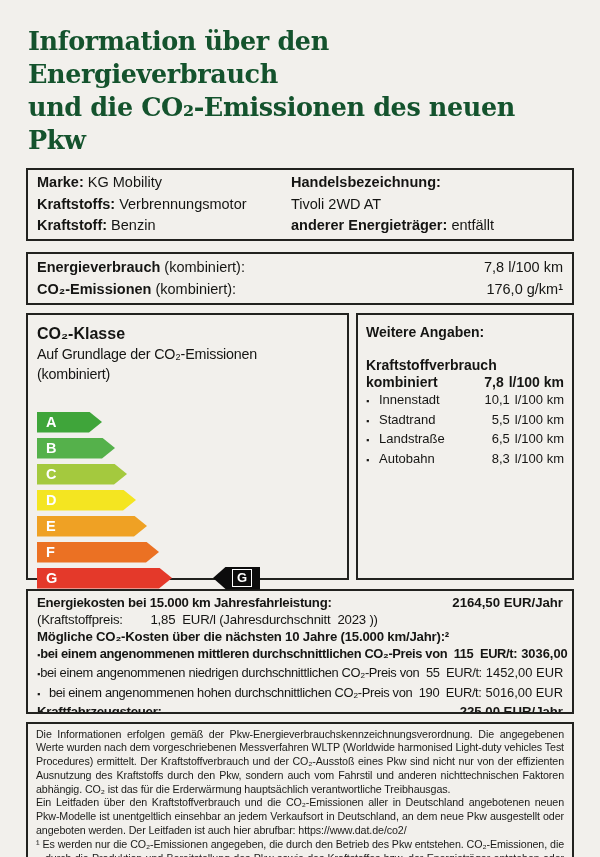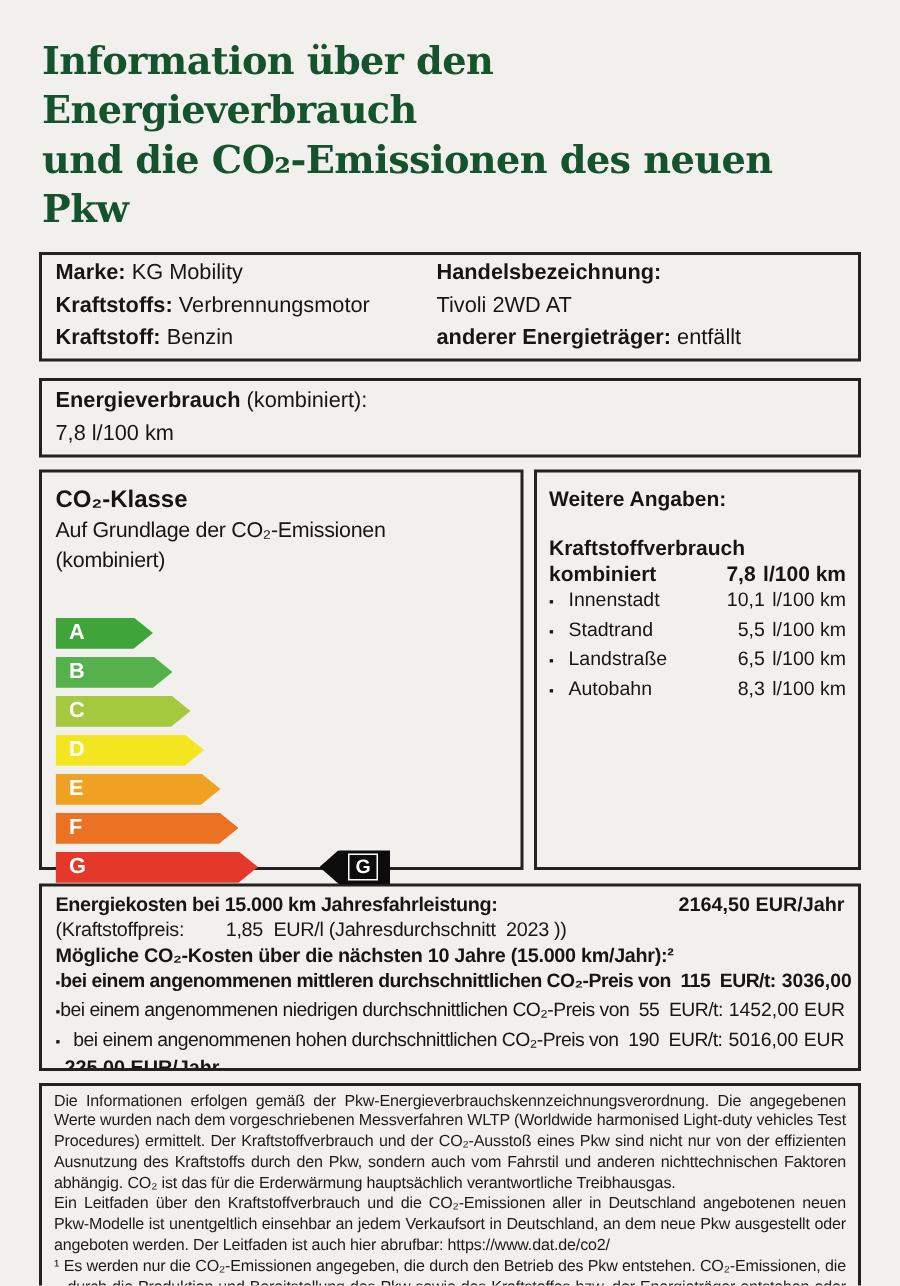--- a/index.html
+++ b/index.html
@@ -25,21 +25,21 @@
     margin:0 26px;
     box-sizing:border-box;
     background:transparent;
   }
   
   .box1{margin-top:0;padding:2px 9px;display:grid;grid-template-columns:1fr 272px;column-gap:6px;}
   .line{font-size:14.5px;line-height:21.5px;white-space:nowrap;}
   .b{font-weight:bold;}
   
   .box2{margin-top:11px;padding:2px 9px;}
-  .kv{display:flex;justify-content:space-between;font-size:14.5px;line-height:22.5px;flex-direction:column;}
+  .kv{display:flex;justify-content:space-between;font-size:14.5px;line-height:22.5px;}
   
   .classArea{display:flex;margin:8px 26px 0 26px;gap:7px;}
   .box3{border:2px solid #22221f;box-sizing:border-box;width:323px;height:267px;padding:8px 20px 8px 9px;}
   .co2h{font-size:16px;font-weight:bold;line-height:21px;}
   .co2sub{font-size:14.3px;line-height:20px;letter-spacing:-0.2px;}
   .rows{margin-top:28px;}
   .crow{display:flex;align-items:center;height:21px;margin-bottom:5px;}
   .arrow{
     height:21px;box-sizing:border-box;
     clip-path:polygon(0 0, calc(100% - 13px) 0, 100% 50%, calc(100% - 13px) 100%, 0 100%);
@@ -113,20 +113,24 @@
         <span>entfällt</span>
       </div>
     </div>
   </div>
 
   <div class="box box2">
     <div class="kv">
       <span><span class="b">Energieverbrauch</span><span> (kombiniert):</span></span>
       <span>7,8 l/100 km</span>
     </div>
+    <div class="kv">
+      <span><span class="b">CO₂-Emissionen</span><span> (kombiniert):</span></span>
+      <span>176,0 g/km¹</span>
+    </div>
   </div>
 
   <div class="classArea">
 
     <div class="box3">
       <div class="co2h">CO₂-Klasse</div>
       <div class="co2sub">Auf Grundlage der CO₂-Emissionen (kombiniert)</div>
       <div class="rows">
         <div class="crow">
           <div class="arrow" style="width: 65px; background: rgb(63, 165, 58);">
@@ -220,20 +224,21 @@
       <span class="mark">▪</span>
       <span class="lbl">bei einem angenommenen niedrigen durchschnittlichen CO₂-Preis von  55  EUR/t:</span>
       <span class="val">1452,00 EUR</span>
     </div>
     <div class="cb">
       <span class="mark">▪</span>
       <span class="lbl">bei einem angenommenen hohen durchschnittlichen CO₂-Preis von  190  EUR/t:</span>
       <span class="val">5016,00 EUR</span>
     </div>
     <div class="cost-row">
+      <span class="lbl b">Kraftfahrzeugsteuer:</span>
       <span class="val b">225,00 EUR/Jahr</span>
     </div>
   </div>
 
   <div class="box box6">
     <div class="fn">Die Informationen erfolgen gemäß der Pkw-Energieverbrauchskennzeichnungsverordnung. Die angegebenen Werte wurden nach dem vorgeschriebenen Messverfahren WLTP (Worldwide harmonised Light-duty vehicles Test Procedures) ermittelt. Der Kraftstoffverbrauch und der CO₂-Ausstoß eines Pkw sind nicht nur von der effizienten Ausnutzung des Kraftstoffs durch den Pkw, sondern auch vom Fahrstil und anderen nichttechnischen Faktoren abhängig. CO₂ ist das für die Erderwärmung hauptsächlich verantwortliche Treibhausgas.</div>
     <div class="fn"><span>Ein Leitfaden über den Kraftstoffverbrauch und die CO₂-Emissionen aller in Deutschland angebotenen neuen Pkw-Modelle ist unentgeltlich einsehbar an jedem Verkaufsort in Deutschland, an dem neue Pkw ausgestellt oder angeboten werden. Der Leitfaden ist auch hier abrufbar:  </span><span>https://www.dat.de/co2/</span></div>
     <div class="fn hang">¹ Es werden nur die CO₂-Emissionen angegeben, die durch den Betrieb des Pkw entstehen. CO₂-Emissionen, die durch die Produktion und Bereitstellung des Pkw sowie des Kraftstoffes bzw. der Energieträger entstehen oder vermieden werden, werden bei der Ermittlung der CO₂-Emissionen gemäß WLTP nicht berücksichtigt.</div>
 
   </div>

